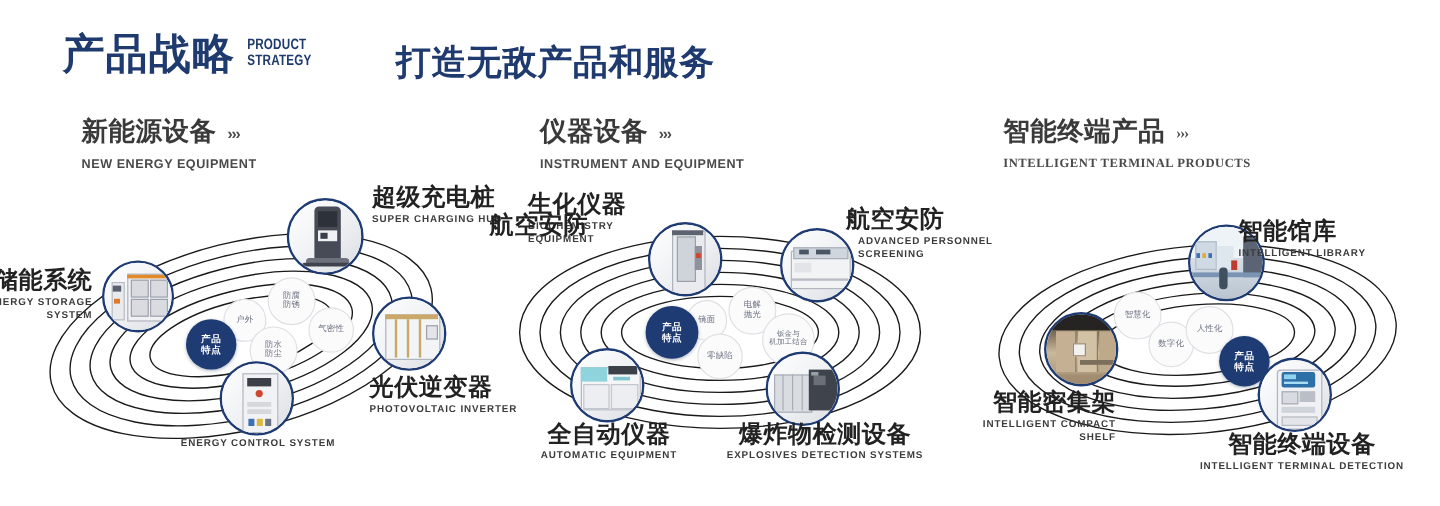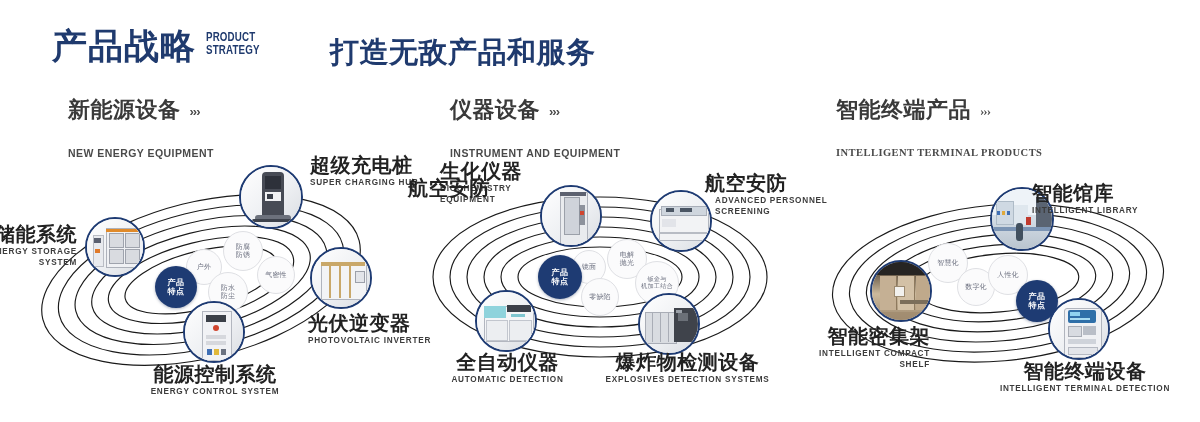--- a/index.html
+++ b/index.html
@@ -33,21 +33,21 @@
   .sec-head{position:absolute;text-align:right;}
   .sec-head .cn{
     font-size:22px;font-weight:bold;color:#3a3a3a;letter-spacing:.5px;
     display:flex;align-items:center;gap:9px;white-space:nowrap;
   }
   .sec-head .chev{
     font-size:13px;color:#4a4a4a;letter-spacing:-1px;font-weight:bold;
     position:relative;top:1px;
   }
   .sec-head .en{
-    margin-top:22px;font-size:10.5px;font-weight:bold;color:#4a4a4a;
+    margin-top:6px;font-size:10.5px;font-weight:bold;color:#4a4a4a;
     letter-spacing:.45px;white-space:nowrap;
   }
   #sec-0{left:68px;top:95px;}
   #sec-1{left:450px;top:95px;}
   #sec-2{left:836px;top:95px;font-family:Liberation Serif, serif;}
 
   
   .cluster{position:absolute;width:400px;height:250px;}
   #cluster-0{left:5px;top:155px;}
   #cluster-1{left:400px;top:155px;}
@@ -206,21 +206,20 @@
         <div class="dev" style="left:21px;top:12px;width:20px;height:7px;background:#3b4048;"></div>
         <div class="dev" style="left:28px;top:22px;width:6px;height:6px;border-radius:50%;background:#d0452e;"></div>
         <div class="dev" style="left:21px;top:32px;width:20px;height:4px;background:#d6d8dd;"></div>
         <div class="dev" style="left:21px;top:38px;width:20px;height:4px;background:#d6d8dd;"></div>
         <div class="dev" style="left:22px;top:46px;width:5px;height:6px;background:#3f6fb5;"></div>
         <div class="dev" style="left:29px;top:46px;width:5px;height:6px;background:#e0b83a;"></div>
         <div class="dev" style="left:36px;top:46px;width:5px;height:6px;background:#6b7280;"></div>
       </div>
     </div>
     <div class="cap center" style="left:105px;top:208px;width:210px;">
-      <div class="cn">能源控制系统</div>
       <div class="en">ENERGY CONTROL SYSTEM</div>
     </div>
   </div>
 
   <div class="cluster" id="cluster-1">
     <div class="rings">
       <svg width="400" height="250" viewBox="0 0 400 250">
         <g fill="none" stroke="#1a1a1a" stroke-width="1.15">
           <ellipse cx="200" cy="122" rx="167" ry="80"></ellipse>
           <ellipse cx="200" cy="122" rx="150" ry="70"></ellipse>
@@ -283,21 +282,21 @@
         <div class="dev" style="left:7px;top:14px;width:48px;height:34px;background:#f4f5f7;border:1px solid #b2b6bf;"></div>
         <div class="dev" style="left:7px;top:14px;width:22px;height:12px;background:#8fd3dc;"></div>
         <div class="dev" style="left:30px;top:13px;width:24px;height:7px;background:#3c4049;"></div>
         <div class="dev" style="left:9px;top:28px;width:20px;height:19px;background:#eceef1;border:1px solid #c2c6ce;"></div>
         <div class="dev" style="left:32px;top:28px;width:21px;height:19px;background:#eceef1;border:1px solid #c2c6ce;"></div>
         <div class="dev" style="left:34px;top:22px;width:14px;height:3px;background:#7fc6d0;"></div>
       </div>
     </div>
     <div class="cap center" style="left:10px;top:196px;width:195px;">
       <div class="cn">全自动仪器</div>
-      <div class="en">AUTOMATIC DETECTION</div>
+      <div class="en">AUTOMATIC EQUIPMENT</div>
     </div>
 
     <div class="node" style="left:238px;top:138px;width:62px;height:62px;">
       <div class="ph">
         <div class="sheen"></div>
         <div class="dev" style="left:5px;top:17px;width:30px;height:30px;background:#d9dce1;border:1px solid #a9adb6;"></div>
         <div class="dev" style="left:12px;top:17px;width:1px;height:30px;background:#a9adb6;"></div>
         <div class="dev" style="left:20px;top:17px;width:1px;height:30px;background:#a9adb6;"></div>
         <div class="dev" style="left:28px;top:17px;width:1px;height:30px;background:#a9adb6;"></div>
         <div class="dev" style="left:34px;top:13px;width:24px;height:34px;background:#3f434b;"></div>

